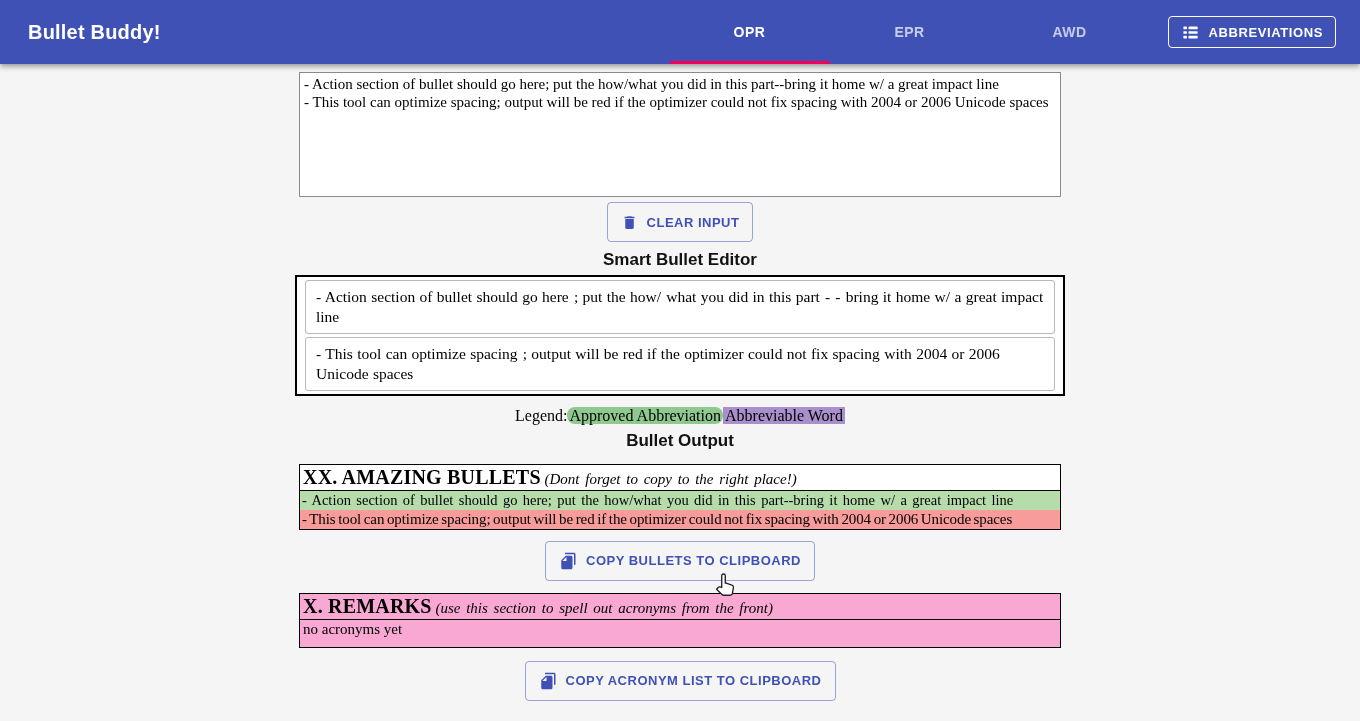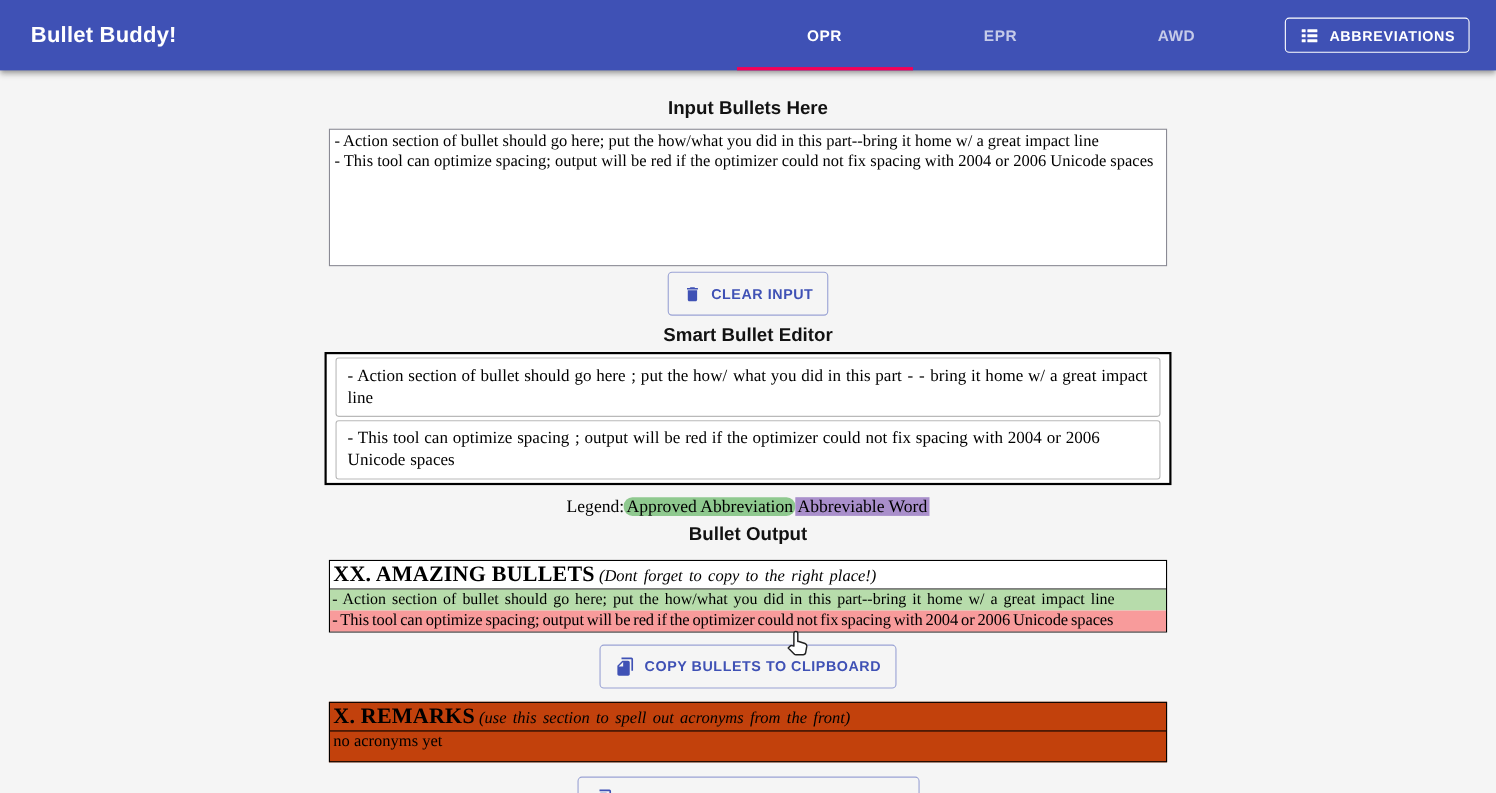--- a/index.html
+++ b/index.html
@@ -70,21 +70,21 @@
   .output-box { margin-top:13px; border:1px solid #000; background:#fff; }
   .box-header {
     font-family:"Liberation Serif", serif; font-size:15px; padding:1px 3px;
     border-bottom:1px solid #000; color:#000;
   }
   .box-header b { font-size:20px; letter-spacing:.2px; }
   .box-header i { word-spacing:2px; }
   .bullet-line { font-family:"Liberation Serif", serif; color:#000; padding:0 2px; }
   .bullet-ok { font-size:14.5px; line-height:19px; white-space:nowrap; overflow:hidden; word-spacing:1.8px; }
   .bullet-overflow { font-size:15px; line-height:18.5px; word-spacing:-1px; letter-spacing:-.1px; }
-  .remarks-box { margin-top:12px; border:1px solid #000; background:#c2410c; }
+  .remarks-box { margin-top:12px; border:1px solid #000; background:#f9a8d4; }
   .remarks-body { font-family:"Liberation Serif", serif; font-size:15px; padding:1px 3px 9px; color:#000; }
   
   .icon { display:inline-block; flex:0 0 auto; }
   .cursor { position:absolute; left:713px; top:572px; z-index:5; pointer-events:none; }
 </style>
 </head>
 <body>
 
 <header class="appbar">
   <div class="app-title">Bullet Buddy!</div>
@@ -108,21 +108,20 @@
         <rect x="9.5" y="10.3" width="11.5" height="3.4" rx="0.6"></rect>
       <rect x="3" y="16.1" width="4.5" height="3.4" rx="0.6"></rect>
         <rect x="9.5" y="16.1" width="11.5" height="3.4" rx="0.6"></rect>
     </svg>
     <span>ABBREVIATIONS</span>
   </button>
 </header>
 
 <main class="content">
 
-  <h2 class="h-input">Input Bullets Here</h2>
 
   <textarea class="input-area" spellcheck="false" style="">- Action section of bullet should go here; put the how/what you did in this part--bring it home w/ a great impact line
 - This tool can optimize spacing; output will be red if the optimizer could not fix spacing with 2004 or 2006 Unicode spaces</textarea>
 
   <div class="btn-row row-clear">
     <button class="mui-btn">
       <svg class="icon" width="17" height="17" viewBox="0 0 24 24" fill="#3f51b5">
         <path d="M6 19c0 1.1.9 2 2 2h8c1.1 0 2-.9 2-2V7H6v12zM19 4h-3.5l-1-1h-5l-1 1H5v2h14V4z"></path>
       </svg>
       <span>CLEAR INPUT</span>

